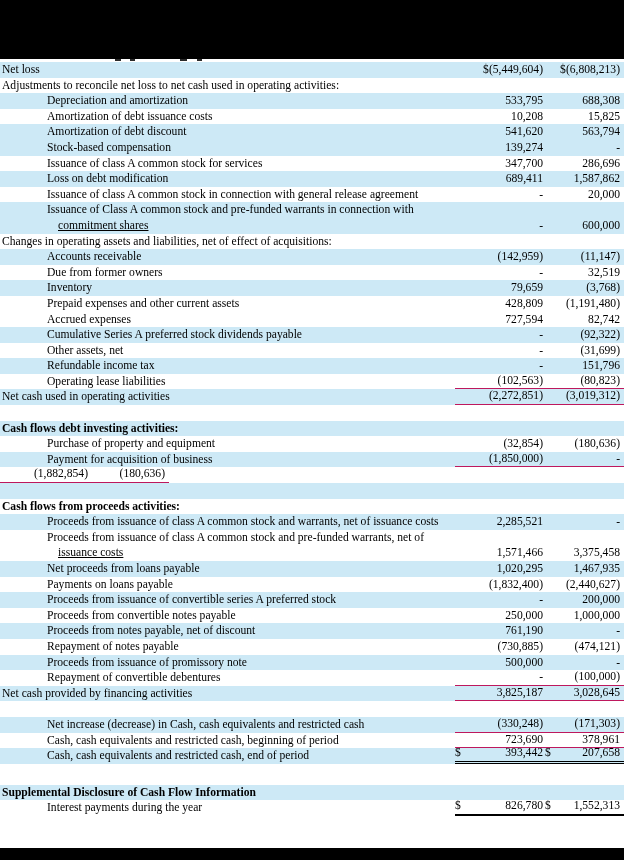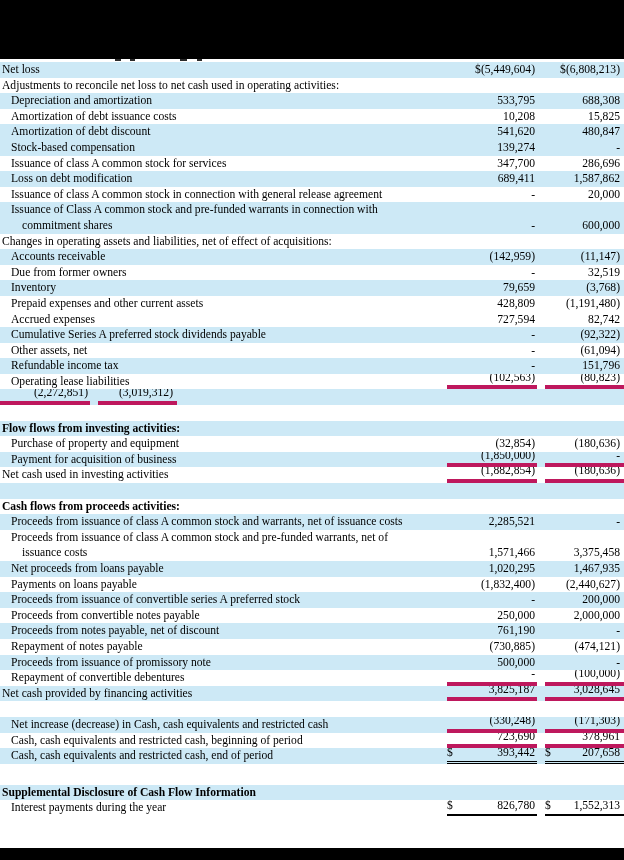--- a/index.html
+++ b/index.html
@@ -29,32 +29,32 @@
     line-height: 15.6px;
     white-space: nowrap;
     overflow: hidden;
   }
   .row.blue { background: #cde9f6; }
   .row.two { height: 31.2px; }
   .row.bold .label { font-weight: bold; }
 
   .label { flex: 1 1 auto; overflow: hidden; }
   .label.ind0 { padding-left: 2px; }
-  .label.ind1 { padding-left: 11px; }
-  .label .l2 { padding-left: 11px; }
+  .label.ind1 { padding-left: 11px; margin-left: 36px; }
+  .label .l2 { padding-left: 11px; text-decoration: underline; }
 
   .v {
     box-sizing: border-box;
     text-align: right;
     line-height: 15.6px;
   }
   .vc1 { width: 90px; padding-right: 2px; margin-top: 30px; }
-  .vc2 { width: 79px; padding-right: 4px; margin-left: 8px; }
-
-  .v.u1 { border-bottom: 4px solid #be185d; }
+  .vc2 { width: 79px; padding-right: 4px; }
+
+  .v.u1 { border-bottom: 1px solid #be185d; }
   .v.u2 { border-bottom: 3px double #000; }
   .v.uh { border-bottom: 2px solid #000; }
 
   .v.split { display: flex; justify-content: space-between; }
 </style>
 </head>
 <body>
 
 <div class="page">
 
@@ -84,21 +84,21 @@
         <div class="v vc2">688,308</div>
       </div>
       <div class="row">
         <div class="label ind1">Amortization of debt issuance costs</div>
         <div class="v vc1">10,208</div>
         <div class="v vc2">15,825</div>
       </div>
       <div class="row blue">
         <div class="label ind1">Amortization of debt discount</div>
         <div class="v vc1">541,620</div>
-        <div class="v vc2">480,847</div>
+        <div class="v vc2">563,794</div>
       </div>
       <div class="row blue">
         <div class="label ind1">Stock-based compensation</div>
         <div class="v vc1">139,274</div>
         <div class="v vc2">-</div>
       </div>
       <div class="row">
         <div class="label ind1">Issuance of class A common stock for services</div>
         <div class="v vc1">347,700</div>
         <div class="v vc2">286,696</div>
@@ -152,54 +152,54 @@
         <div class="v vc2">82,742</div>
       </div>
       <div class="row blue">
         <div class="label ind1">Cumulative Series A preferred stock dividends payable</div>
         <div class="v vc1">-</div>
         <div class="v vc2">(92,322)</div>
       </div>
       <div class="row">
         <div class="label ind1">Other assets, net</div>
         <div class="v vc1">-</div>
-        <div class="v vc2">(61,094)</div>
+        <div class="v vc2">(31,699)</div>
       </div>
       <div class="row blue">
         <div class="label ind1">Refundable income tax</div>
         <div class="v vc1">-</div>
         <div class="v vc2">151,796</div>
       </div>
       <div class="row">
         <div class="label ind1">Operating lease liabilities</div>
         <div class="v vc1 u1">(102,563)</div>
         <div class="v vc2 u1">(80,823)</div>
       </div>
       <div class="row blue">
+        <div class="label ind0">Net cash used in operating activities</div>
         <div class="v vc1 u1">(2,272,851)</div>
         <div class="v vc2 u1">(3,019,312)</div>
       </div>
       <div class="row"></div>
       <div class="row blue bold">
-        <div class="label ind0">Flow flows from investing activities:</div>
+        <div class="label ind0">Cash flows debt investing activities:</div>
         <div class="v vc1"></div>
         <div class="v vc2"></div>
       </div>
       <div class="row">
         <div class="label ind1">Purchase of property and equipment</div>
         <div class="v vc1">(32,854)</div>
         <div class="v vc2">(180,636)</div>
       </div>
       <div class="row blue">
         <div class="label ind1">Payment for acquisition of business</div>
         <div class="v vc1 u1">(1,850,000)</div>
         <div class="v vc2 u1">-</div>
       </div>
       <div class="row">
-        <div class="label ind0">Net cash used in investing activities</div>
         <div class="v vc1 u1">(1,882,854)</div>
         <div class="v vc2 u1">(180,636)</div>
       </div>
       <div class="row blue"></div>
       <div class="row bold">
         <div class="label ind0">Cash flows from proceeds activities:</div>
         <div class="v vc1"></div>
         <div class="v vc2"></div>
       </div>
       <div class="row blue">
@@ -226,21 +226,21 @@
         <div class="v vc2">(2,440,627)</div>
       </div>
       <div class="row blue">
         <div class="label ind1">Proceeds from issuance of convertible series A preferred stock</div>
         <div class="v vc1">-</div>
         <div class="v vc2">200,000</div>
       </div>
       <div class="row">
         <div class="label ind1">Proceeds from convertible notes payable</div>
         <div class="v vc1">250,000</div>
-        <div class="v vc2">2,000,000</div>
+        <div class="v vc2">1,000,000</div>
       </div>
       <div class="row blue">
         <div class="label ind1">Proceeds from notes payable, net of discount</div>
         <div class="v vc1">761,190</div>
         <div class="v vc2">-</div>
       </div>
       <div class="row">
         <div class="label ind1">Repayment of notes payable</div>
         <div class="v vc1">(730,885)</div>
         <div class="v vc2">(474,121)</div>

